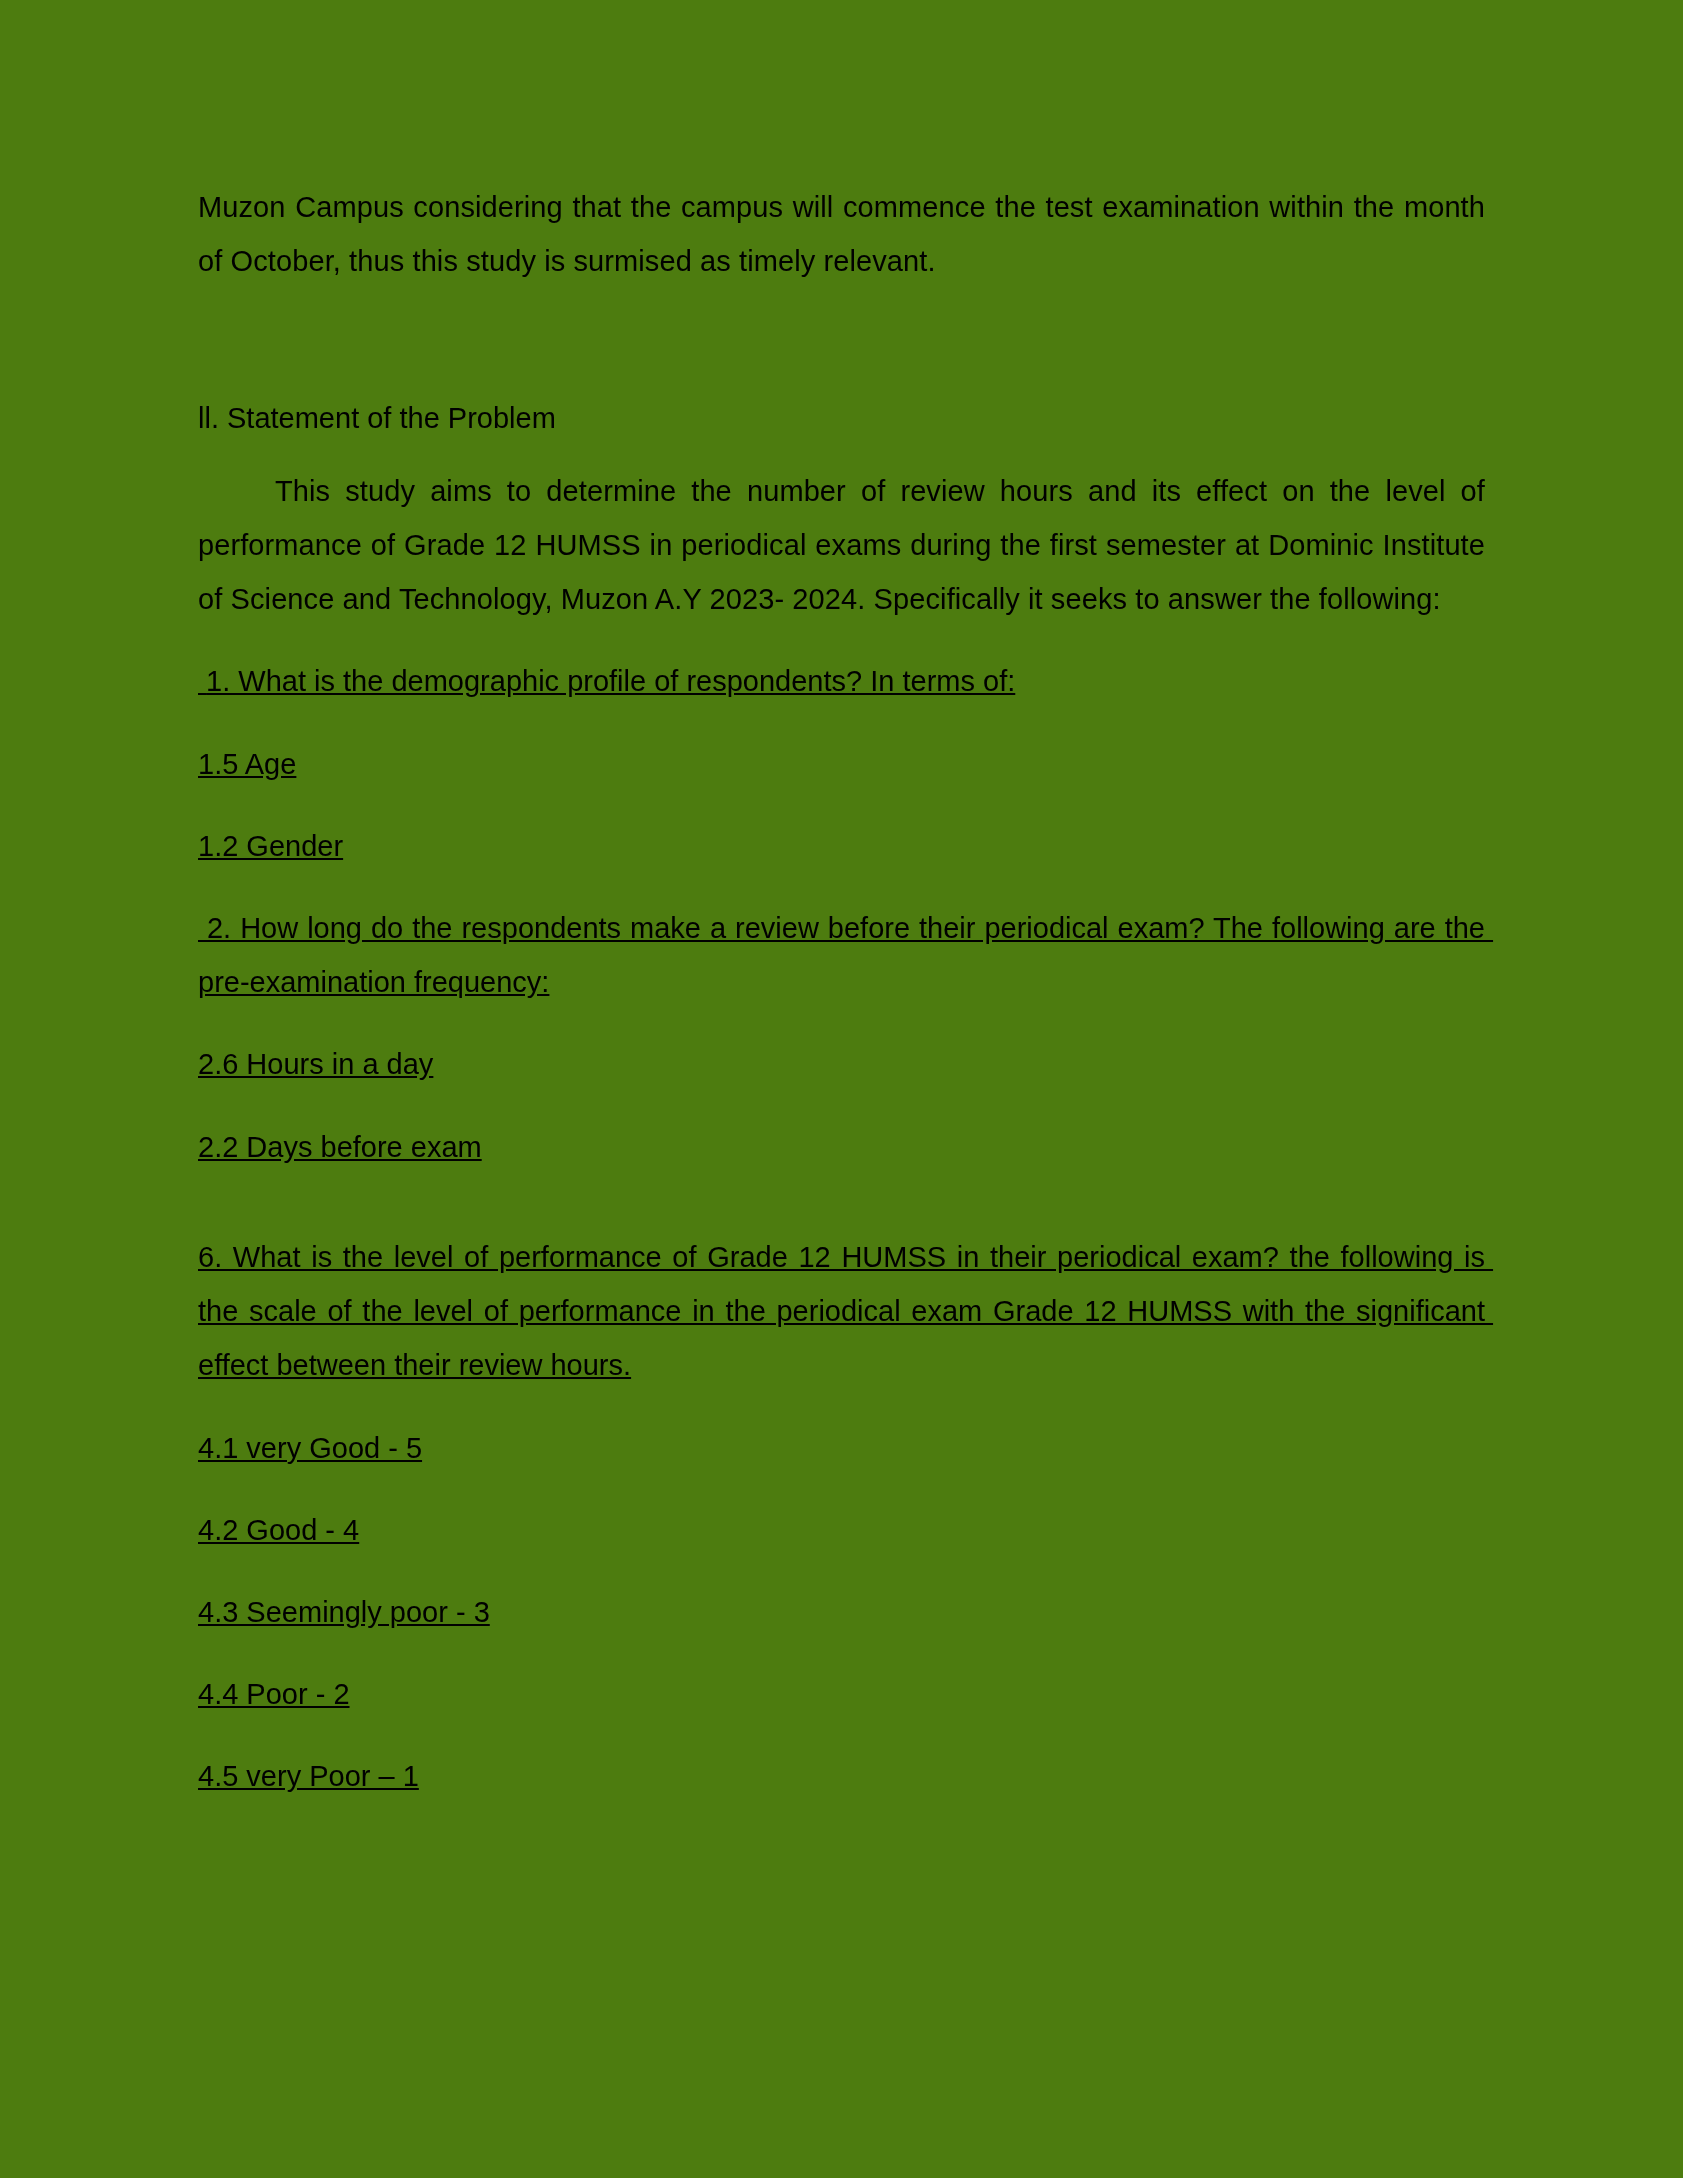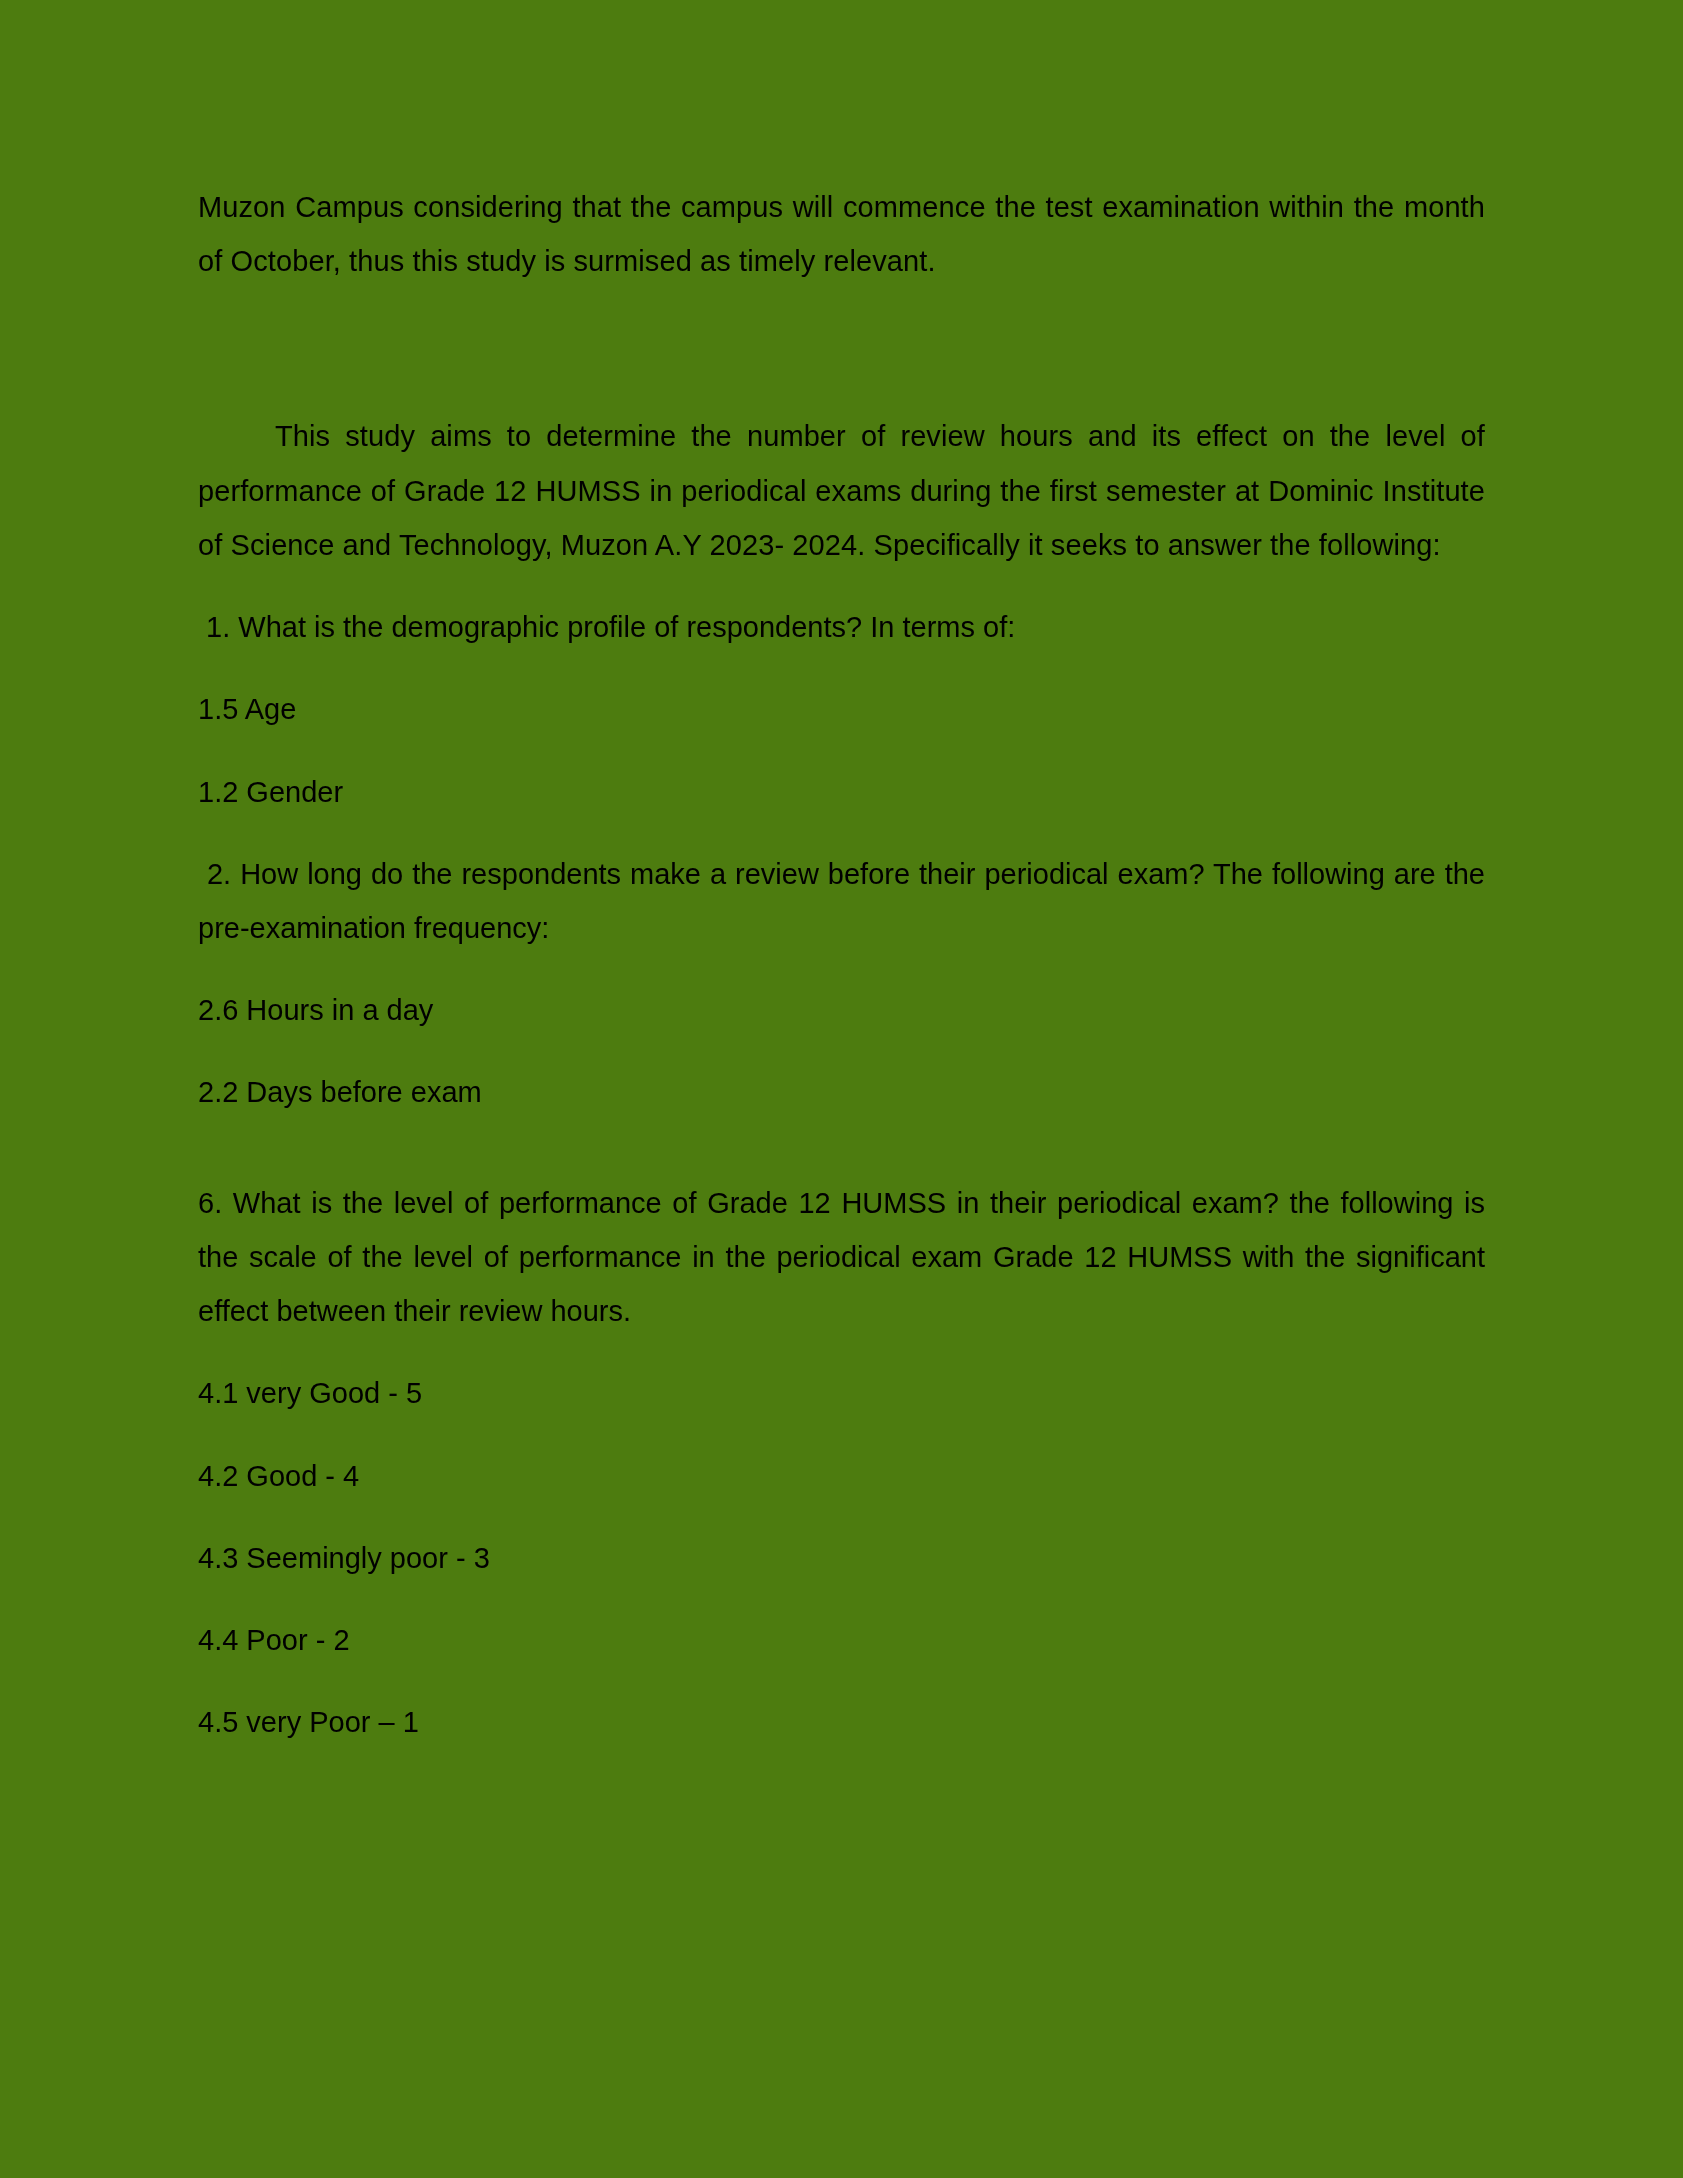--- a/index.html
+++ b/index.html
@@ -49,36 +49,38 @@
   .indented {
     text-indent: 77px;
   }
   .list-item {
     font-size: 29px;
     line-height: 1.87;
     text-align: justify;
     text-justify: inter-word;
     margin: 0;
     white-space: pre-wrap;
+    text-decoration: underline;
   }
   .list-item.plain {
     text-align: left;
   }
   
 </style>
 </head>
 <body>
 
 <div class="page">
   <div class="content">
 
     <p class="p">Muzon Campus considering that the campus will commence the test examination within the month of October, thus this study is surmised as timely relevant.</p>
 
     <div class="spacer-lg"></div>
 
+    <p class="heading">ll. Statement of the Problem</p>
 
     <div class="spacer-xs"></div>
 
     <p class="p indented">This study aims to determine the number of review hours and its effect on the level of performance of Grade 12 HUMSS in periodical exams during the first semester at Dominic Institute of Science and Technology, Muzon A.Y 2023- 2024. Specifically it seeks to answer the following:</p>
 
     <div class="spacer-sm"></div>
 
     <p class="list-item plain"> 1. What is the demographic profile of respondents? In terms of:</p>
 
     <div class="spacer-sm"></div>

